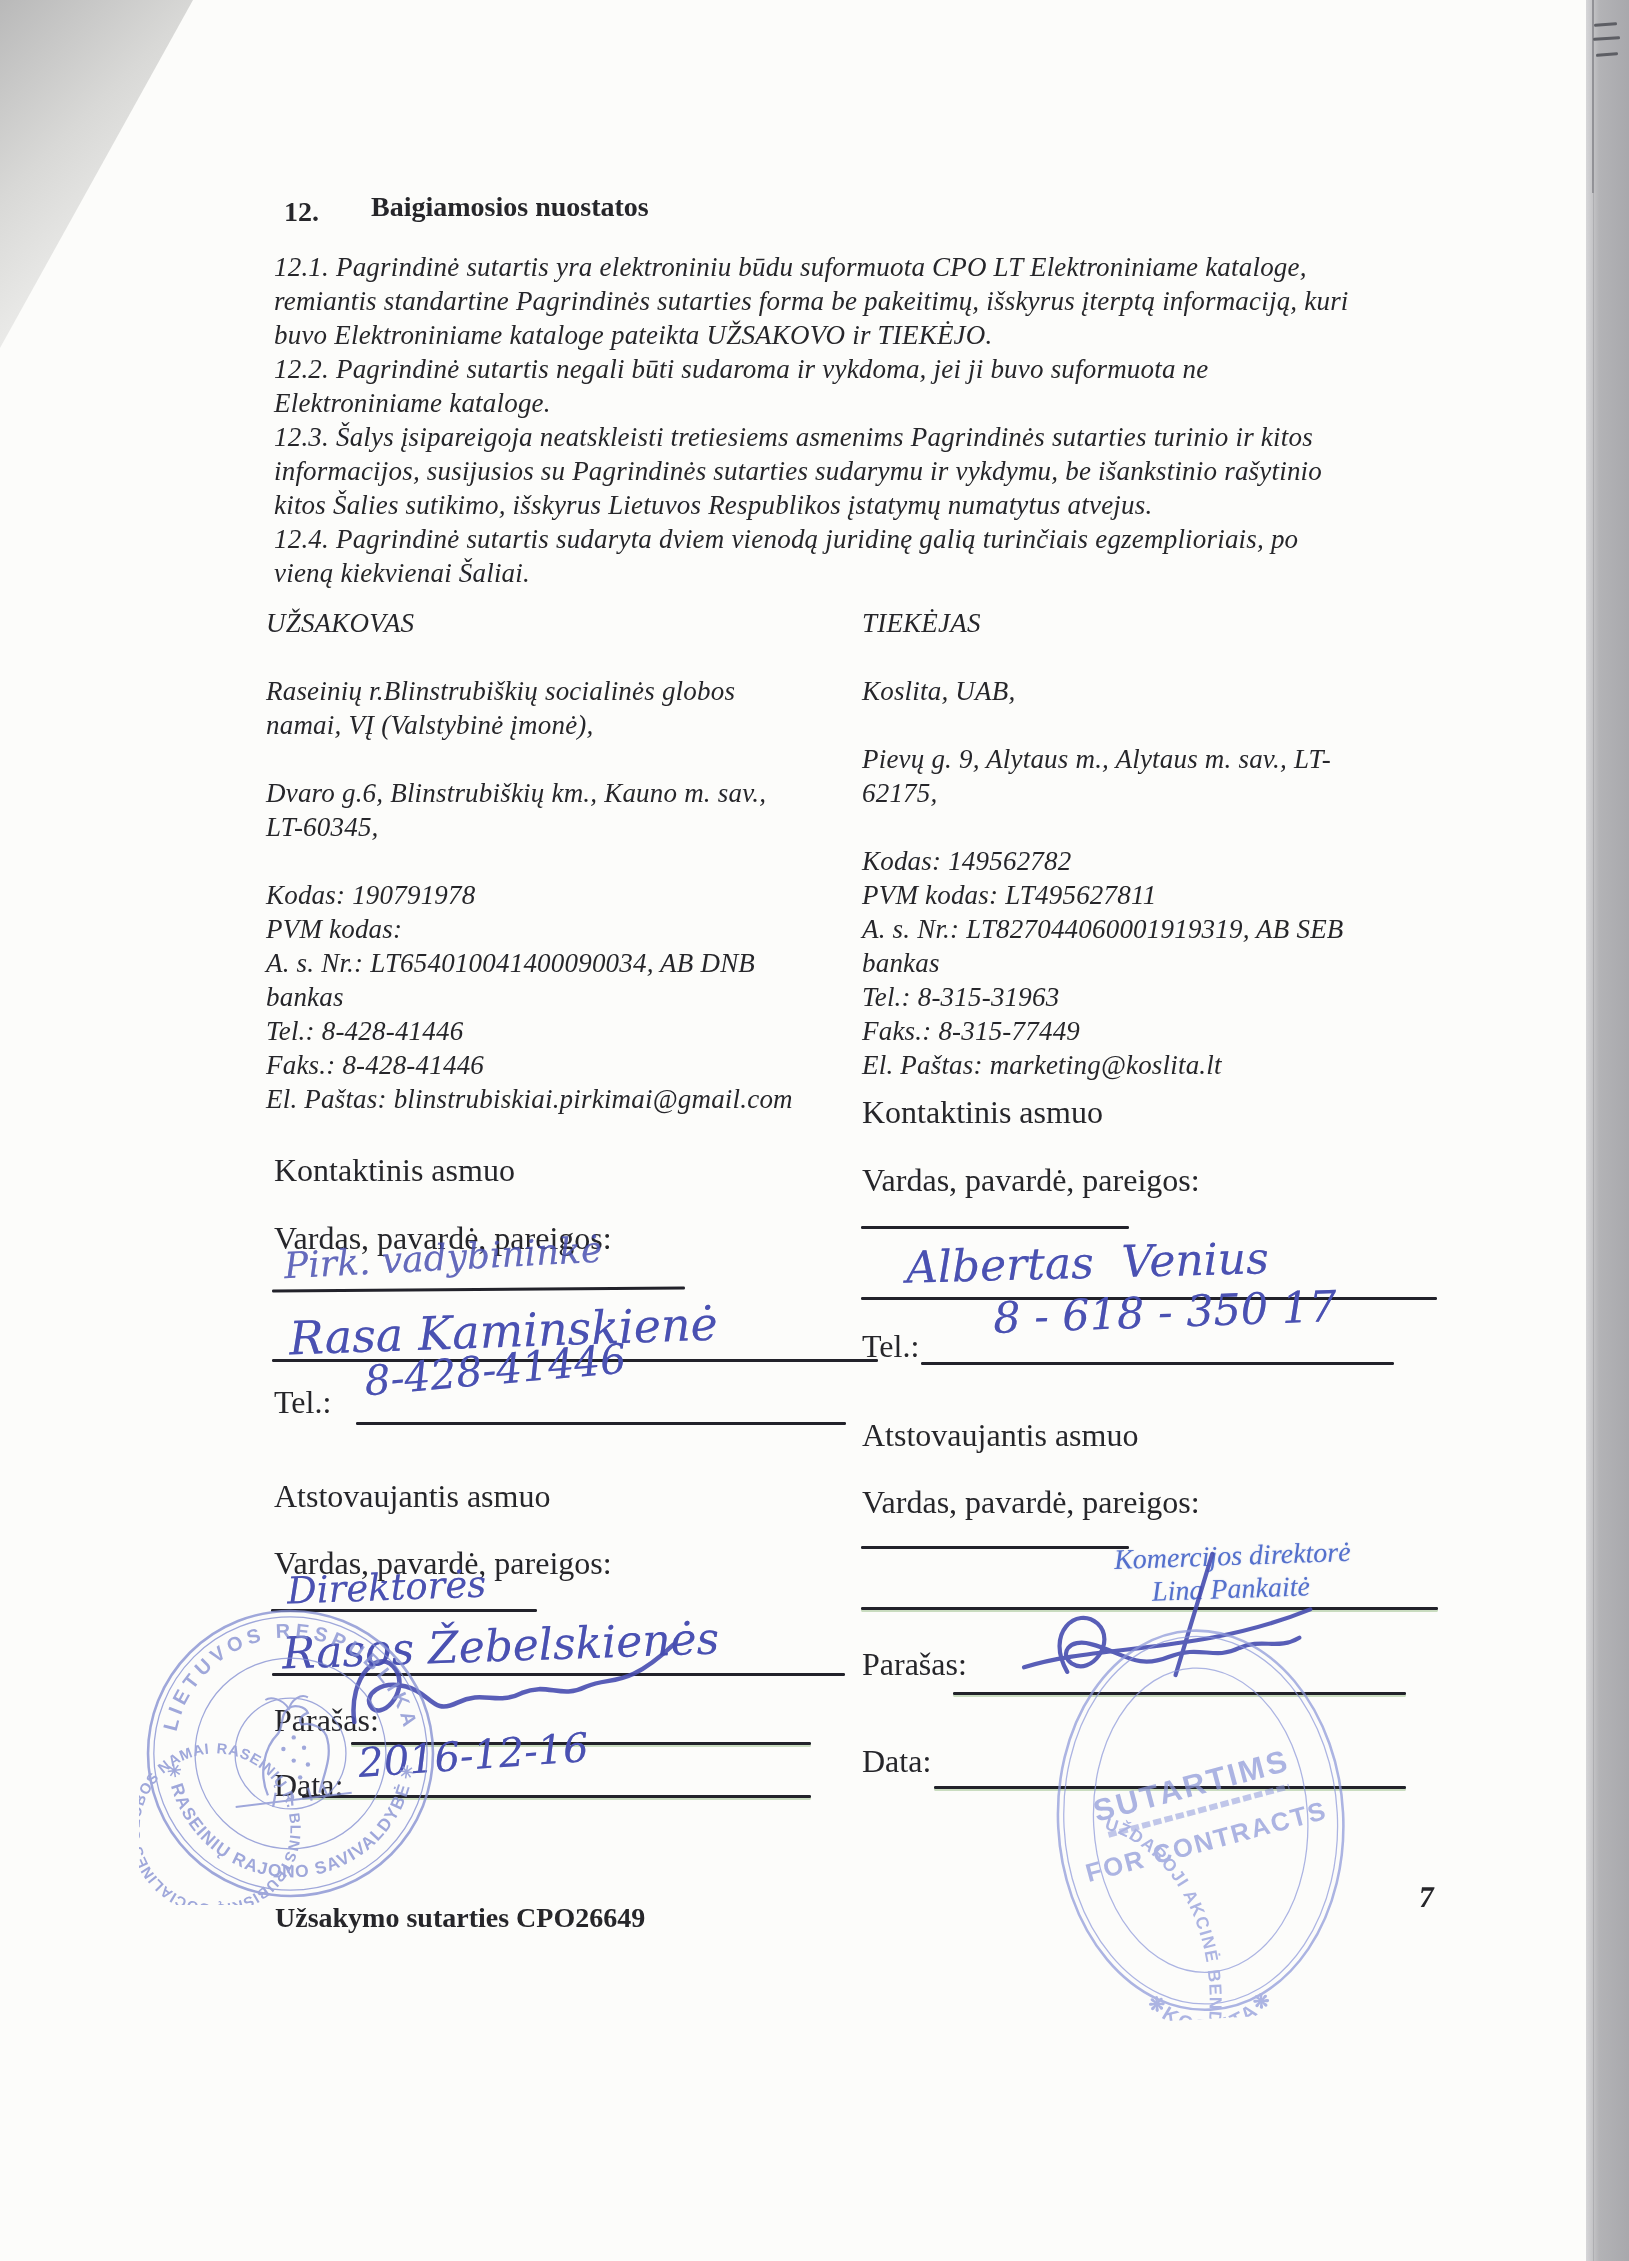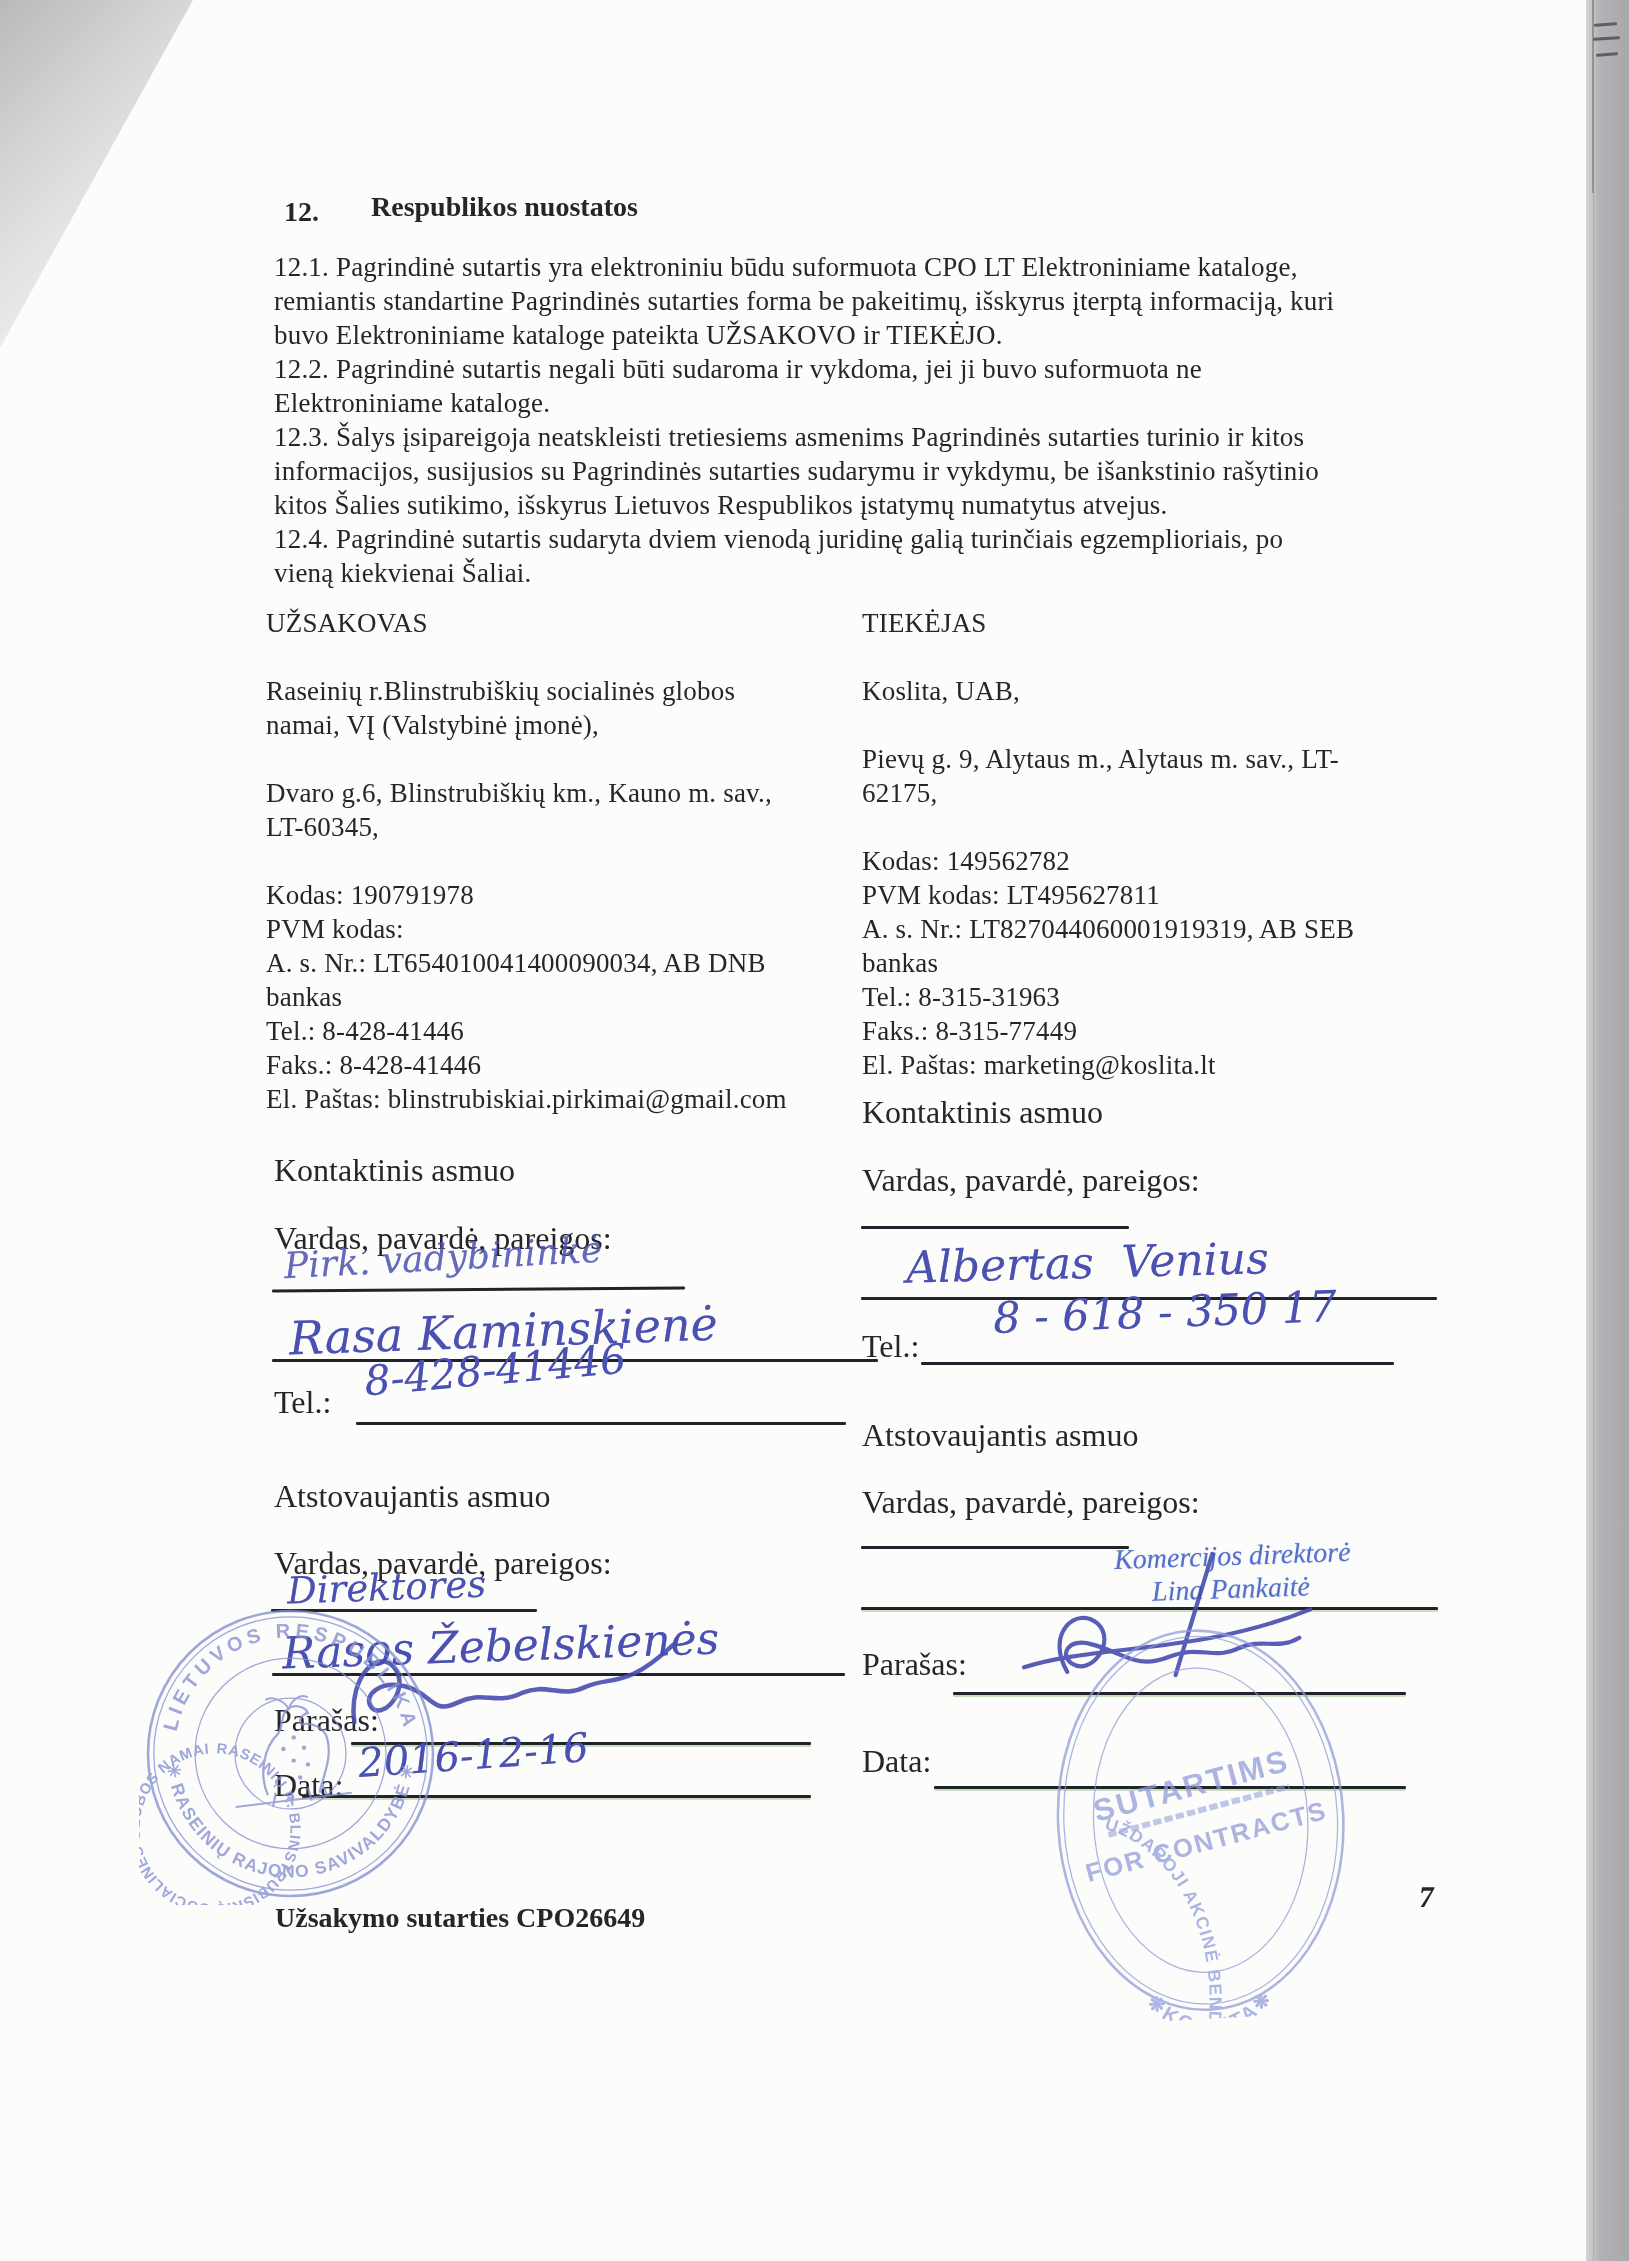--- a/index.html
+++ b/index.html
@@ -1,20 +1,20 @@
 <!DOCTYPE html>
 <html style="font-size:10.3px"><head>
 <meta charset="utf-8">
 <style>
   html,body{margin:0;padding:0;}
   body{width:1630px;height:2261px;background:#fbfbf9;overflow:hidden;position:relative;
        font-family:"Liberation Serif", serif;color:#26262a;}
   .page{position:absolute;inset:0;background:#fcfcfa;}
   .abs{position:absolute;}
-  .typed{font-size:27px;line-height:34px;letter-spacing:0.2px;white-space:pre-line;}
+  .typed{font-size:27px;line-height:34px;letter-spacing:0.2px;white-space:pre-line;font-style:italic;}
   .lbl{font-size:32px;line-height:32px;white-space:pre;}
   .bold{font-weight:bold;}
   .hw{font-family:"DejaVu Serif", serif;font-style:italic;color:#4a51b2;white-space:pre;
       text-shadow:0 0 0.6px rgba(74,81,178,.5);}
   .sigline{background:#22222a;height:2.6px;border-radius:1.3px;}
   .greenfringe{box-shadow:0 1.9px 0 rgba(105,160,80,.35);}
   .stamptext{font-family:"Liberation Serif", serif;font-style:italic;color:#5470cc;
       white-space:pre;text-shadow:0 0 1.3px rgba(84,112,204,.45);}
   .corner-fold{width:193px;height:348px;
       background:linear-gradient(135deg,#b9b9b9 0%,#d9d9d7 38%,#f3f3f1 78%,#fcfcfa 100%);
@@ -33,21 +33,21 @@
 
   <div class="abs corner-fold"></div>
   <div class="abs edge-band"></div>
   <div class="abs edge-line"></div>
   <div class="abs edge-line-faint"></div>
   <div class="tick" style="top:23px;right:13px;width:23px;transform:rotate(-4deg);"></div>
   <div class="tick" style="top:37px;right:10.3px;width:27px;transform:rotate(-3deg);"></div>
   <div class="tick" style="top:53px;right:11.6px;width:22px;transform:rotate(-5deg);"></div>
 
   <div class="abs bold lbl" style="left:284px;top:196px;font-size:28px;">12.</div>
-  <div class="abs bold lbl" style="left:371px;top:191px;font-size:28px;">Respublikos nuostatos</div>
+  <div class="abs bold lbl" style="left:371px;top:191px;font-size:28px;">Baigiamosios nuostatos</div>
 
   <div class="abs typed" style="left:274px;top:250px;width:1180px;">12.1.    Pagrindinė sutartis yra elektroniniu būdu suformuota CPO LT Elektroniniame kataloge,
 remiantis standartine Pagrindinės sutarties forma be pakeitimų, išskyrus įterptą informaciją, kuri
 buvo Elektroniniame kataloge pateikta UŽSAKOVO ir TIEKĖJO.
 12.2.    Pagrindinė sutartis negali būti sudaroma ir vykdoma, jei ji buvo suformuota ne
 Elektroniniame kataloge.
 12.3.    Šalys įsipareigoja neatskleisti tretiesiems asmenims Pagrindinės sutarties turinio ir kitos
 informacijos, susijusios su Pagrindinės sutarties sudarymu ir vykdymu, be išankstinio rašytinio
 kitos Šalies sutikimo, išskyrus Lietuvos Respublikos įstatymų numatytus atvejus.
 12.4.    Pagrindinė sutartis sudaryta dviem vienodą juridinę galią turinčiais egzemplioriais, po

